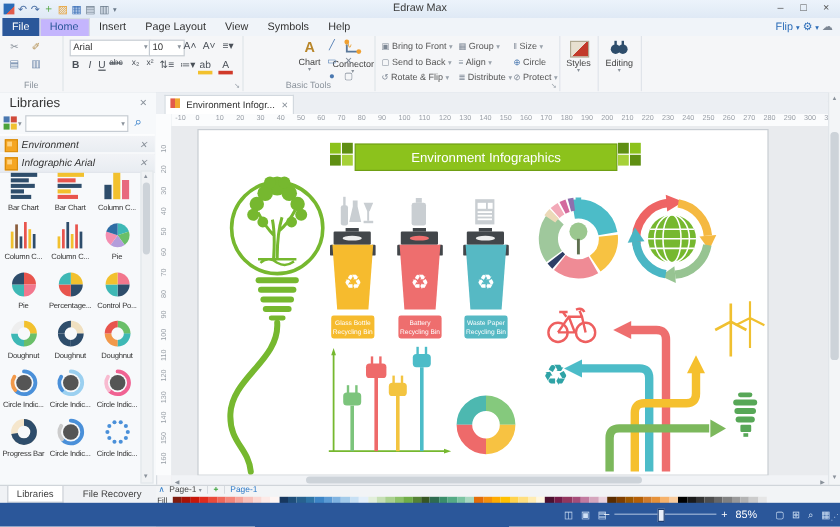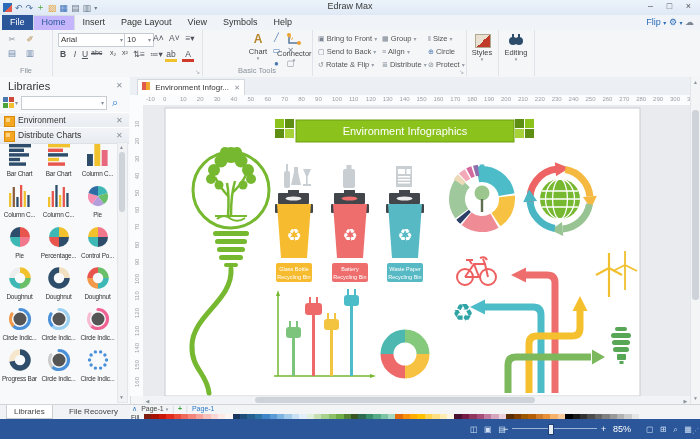--- a/index.html
+++ b/index.html
@@ -37,21 +37,21 @@
   .arr-item .dd{color:#9aa2ab;font-size:6px;}
   .mini{position:absolute;width:13px;height:12px;text-align:center;line-height:12px;font-size:8px;color:#46648c;}
   
   .sidebar{left:0;top:77px;width:130px;height:327px;background:#f7f9fb;border-right:1px solid #d7dce1;}
   .sb-title{left:8px;top:3px;font-size:11px;color:#333;}
   .sb-x{position:absolute;font-size:8px;color:#8a929b;}
   .searchrow{left:3px;top:19px;width:124px;height:15px;}
   .gridicon{position:absolute;left:0;top:1px;width:11px;height:11px;display:grid;grid-template-columns:5px 5px;gap:1px;}
   .gridicon i{width:5px;height:5px;display:block;}
   .searchbox{position:absolute;left:18px;top:0;width:84px;height:12px;background:#fff;border:1px solid #c6ccd3;}
-  .sb-section{position:absolute;left:0;width:129px;height:15px;background:linear-gradient(#f2f4f7,#e8ecf1);border-top:1px solid #fff;border-bottom:1px solid #dde2e8;}
+  .sb-section{position:absolute;left:0;width:129px;height:15px;background:linear-gradient(#f2f4f7,#e8ecf1);border-top:1px solid #fff;border-bottom:1px solid #dde2e8;font-style:italic;}
   .sb-section .fico{position:absolute;left:4px;top:3px;width:9px;height:9px;background:#f5a623;border:1px solid #d98c0a;}
   .sb-section .fico i{position:absolute;left:1px;top:1px;width:4px;height:4px;background:#ffd27f;}
   .sb-section .lbl{position:absolute;left:18px;top:2px;font-size:8.5px;color:#333;}
   .lib-grid{left:0px;top:65px;width:116px;display:grid;grid-template-columns:39px 39px 39px;row-gap:3px;}
   .lib-cell{text-align:center;height:38px;}
   .lib-cell .lab{font-size:6.4px;color:#333;white-space:nowrap;letter-spacing:-0.2px;}
   .sb-scroll{left:117px;top:65px;width:10px;height:324px;}
   .sb-scroll .tr{position:absolute;left:0;top:0;width:9px;height:259px;background:#f0f2f4;border:1px solid #e2e6ea;}
   .scroll-arrow{position:absolute;font-size:5px;color:#8a929b;width:9px;text-align:center;}
   .sb-tabs{left:0;top:404px;width:130px;height:35px;background:#f0f2f5;border-top:1px solid #d0d5da;}
@@ -239,21 +239,21 @@
       <span class="fico">
           <i></i>
         </span>
       <span class="lbl">Environment</span>
       <span class="sb-x" style="left:116px;top:3px;">✕</span>
     </div>
     <div class="sb-section" style="top:50px;">
       <span class="fico">
           <i></i>
         </span>
-      <span class="lbl">Distribute Charts</span>
+      <span class="lbl">Infographic Arial</span>
       <span class="sb-x" style="left:116px;top:3px;">✕</span>
     </div>
     <div class="abs lib-grid">
         <div class="lib-cell"><svg width="26" height="26" viewBox="0 0 26 26">
             <rect x="2" y="2" width="22" height="3.4" fill="#2e4d6b"></rect>
             <rect x="2" y="6.6" width="15" height="3.4" fill="#2e4d6b"></rect>
             <rect x="2" y="11.2" width="20" height="3.4" fill="#2e4d6b"></rect>
             <rect x="2" y="15.799999999999999" width="11" height="3.4" fill="#2e4d6b"></rect>
             <rect x="2" y="20.4" width="17" height="3.4" fill="#2e4d6b"></rect>
           </svg><div class="lab">Bar Chart</div></div>

